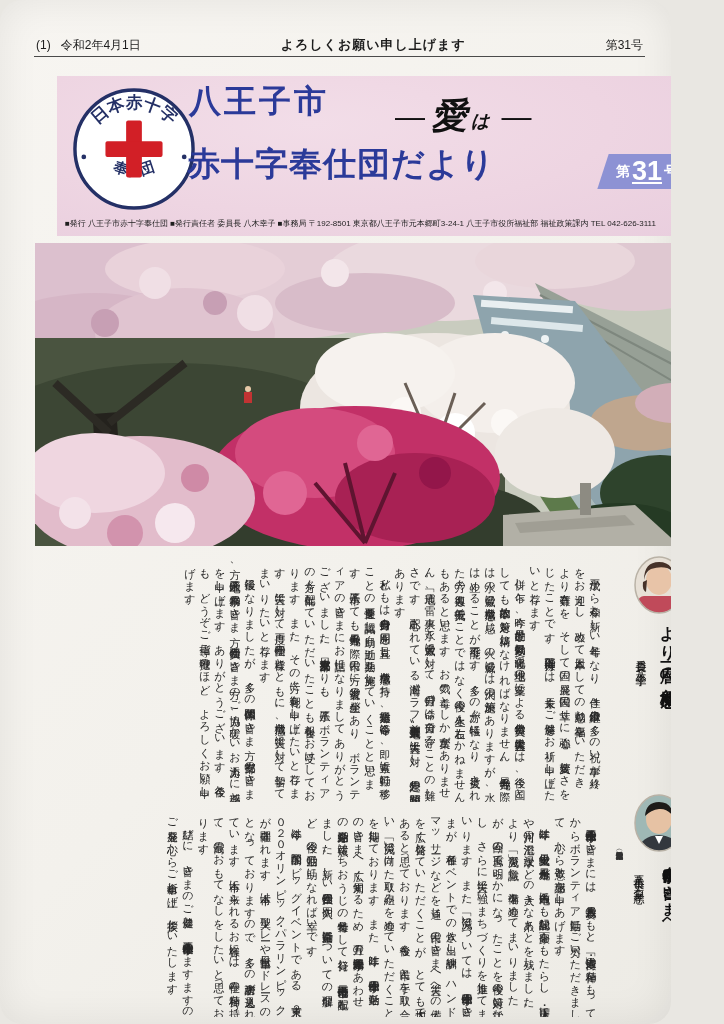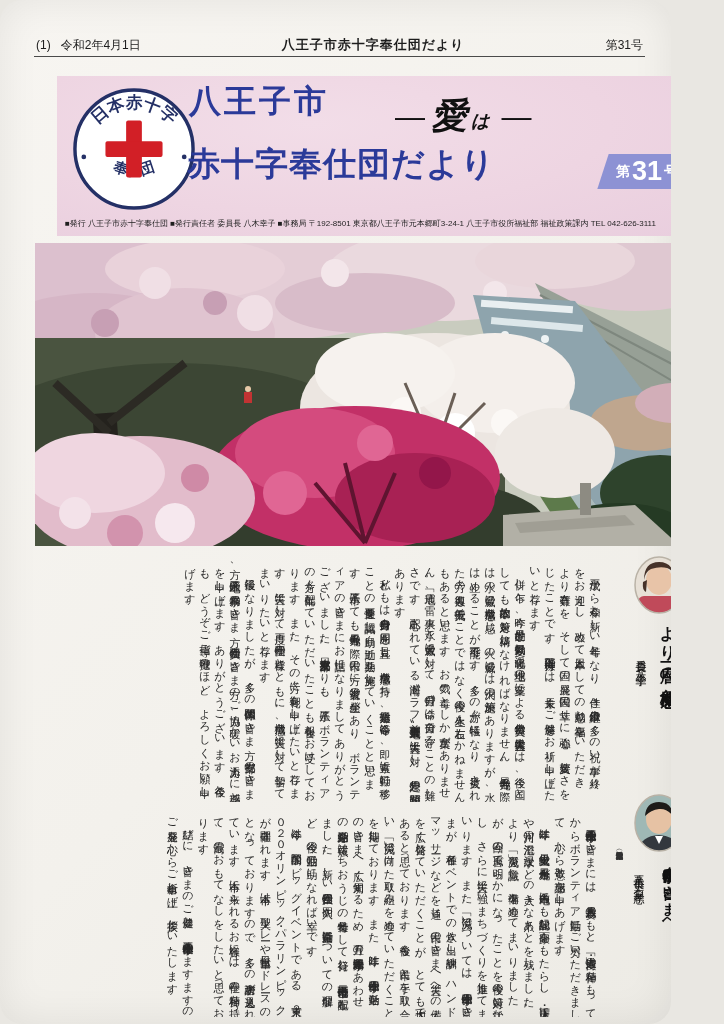--- a/index.html
+++ b/index.html
@@ -23,21 +23,21 @@
   .slogan{position:absolute;left:330px;top:16px;display:flex;align-items:center;
     color:#111;font-family:"DejaVu Serif","Liberation Serif",serif;font-weight:bold;}
   .slogan .dash{font-size:30px;font-weight:normal;margin:0 8px;letter-spacing:-2px;}
   .slogan .big{font-size:36px;font-style:italic;}
   .slogan .small{font-size:18px;margin:8px 4px 0 4px;font-style:italic;}
   .issue-badge{position:absolute;left:546px;top:78px;width:88px;height:35px;}
   .issue-badge .bg{position:absolute;inset:0;background:#8d92d4;transform:skewX(-18deg);}
   .issue-badge .txt{position:absolute;inset:0;display:flex;align-items:center;
     justify-content:center;color:#fff;}
   .issue-badge .sm{font-size:14px;font-weight:bold;}
-  .issue-badge .num{font-size:27px;font-weight:bold;margin:0 2px;line-height:1;}
+  .issue-badge .num{font-size:27px;font-weight:bold;margin:0 2px;line-height:1;text-decoration:underline;}
   .publisher{position:absolute;left:8px;bottom:7px;right:4px;font-size:8px;
     color:#1f1f1f;letter-spacing:0;white-space:nowrap;}
   
   .photo{position:absolute;left:35px;top:243px;width:658px;height:303px;background:#cfd2c6;}
   .photo svg{display:block;}
   
   .vtitle{writing-mode:vertical-rl;text-orientation:mixed;
     font-family:"Liberation Serif","DejaVu Serif",serif;color:#111;}
   .article{position:absolute;left:30px;width:664px;}
   .art-body{position:absolute;top:4px;bottom:0;left:0;writing-mode:vertical-rl;
@@ -62,21 +62,21 @@
 <body>
 
 <div class="page">
 
   <div class="page-header">
     <div>
       <span>(1)</span>
       <span>&nbsp;</span>
       <span>令和2年4月1日</span>
     </div>
-    <div class="center">八王子市赤十字奉仕団だより</div>
+    <div class="center">よろしくお願い申し上げます</div>
     <div>第31号</div>
   </div>
   <div class="top-rule"></div>
 
   <div class="masthead">
     <div class="logo">
       <svg width="126" height="126" viewBox="0 0 128 128">
         <circle cx="64" cy="64" r="60" fill="#ffffff" stroke="#243066" stroke-width="3.5"></circle>
         <path id="arcTop" d="M 16 70 A 48 48 0 0 1 112 70" fill="none"></path>
         <path id="arcBot" d="M 20 58 A 46 46 0 0 0 108 58" fill="none"></path>

